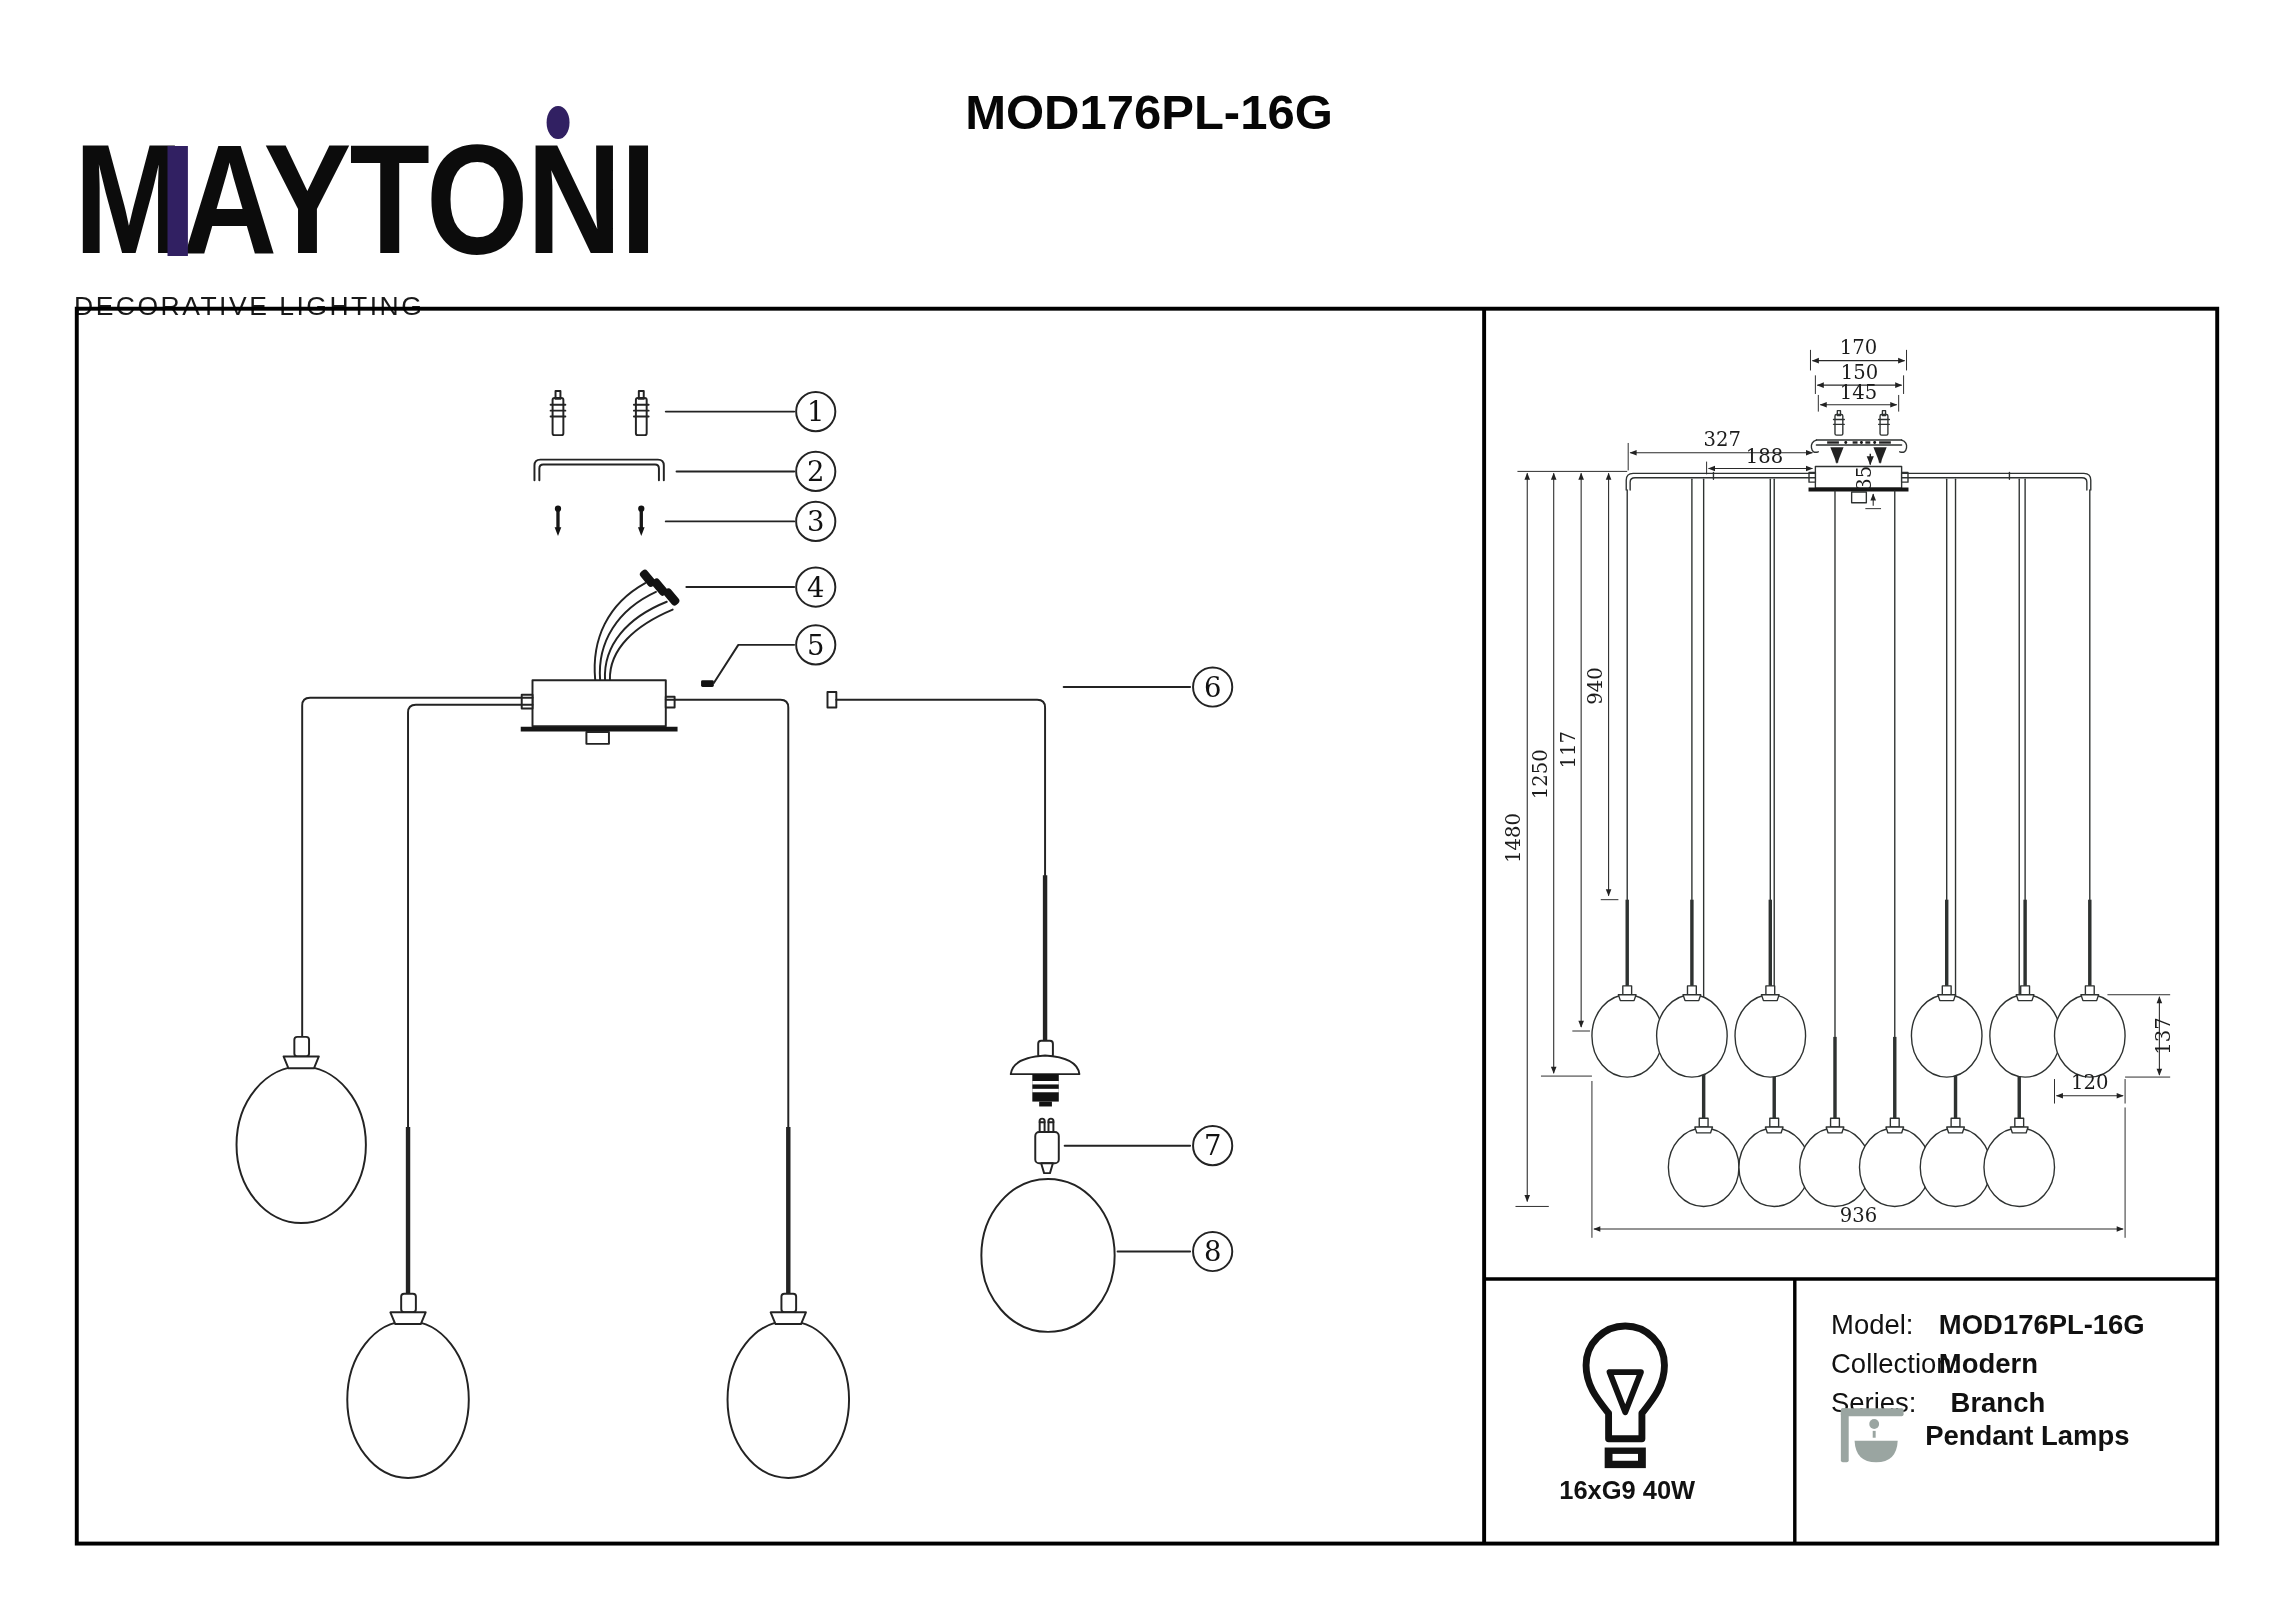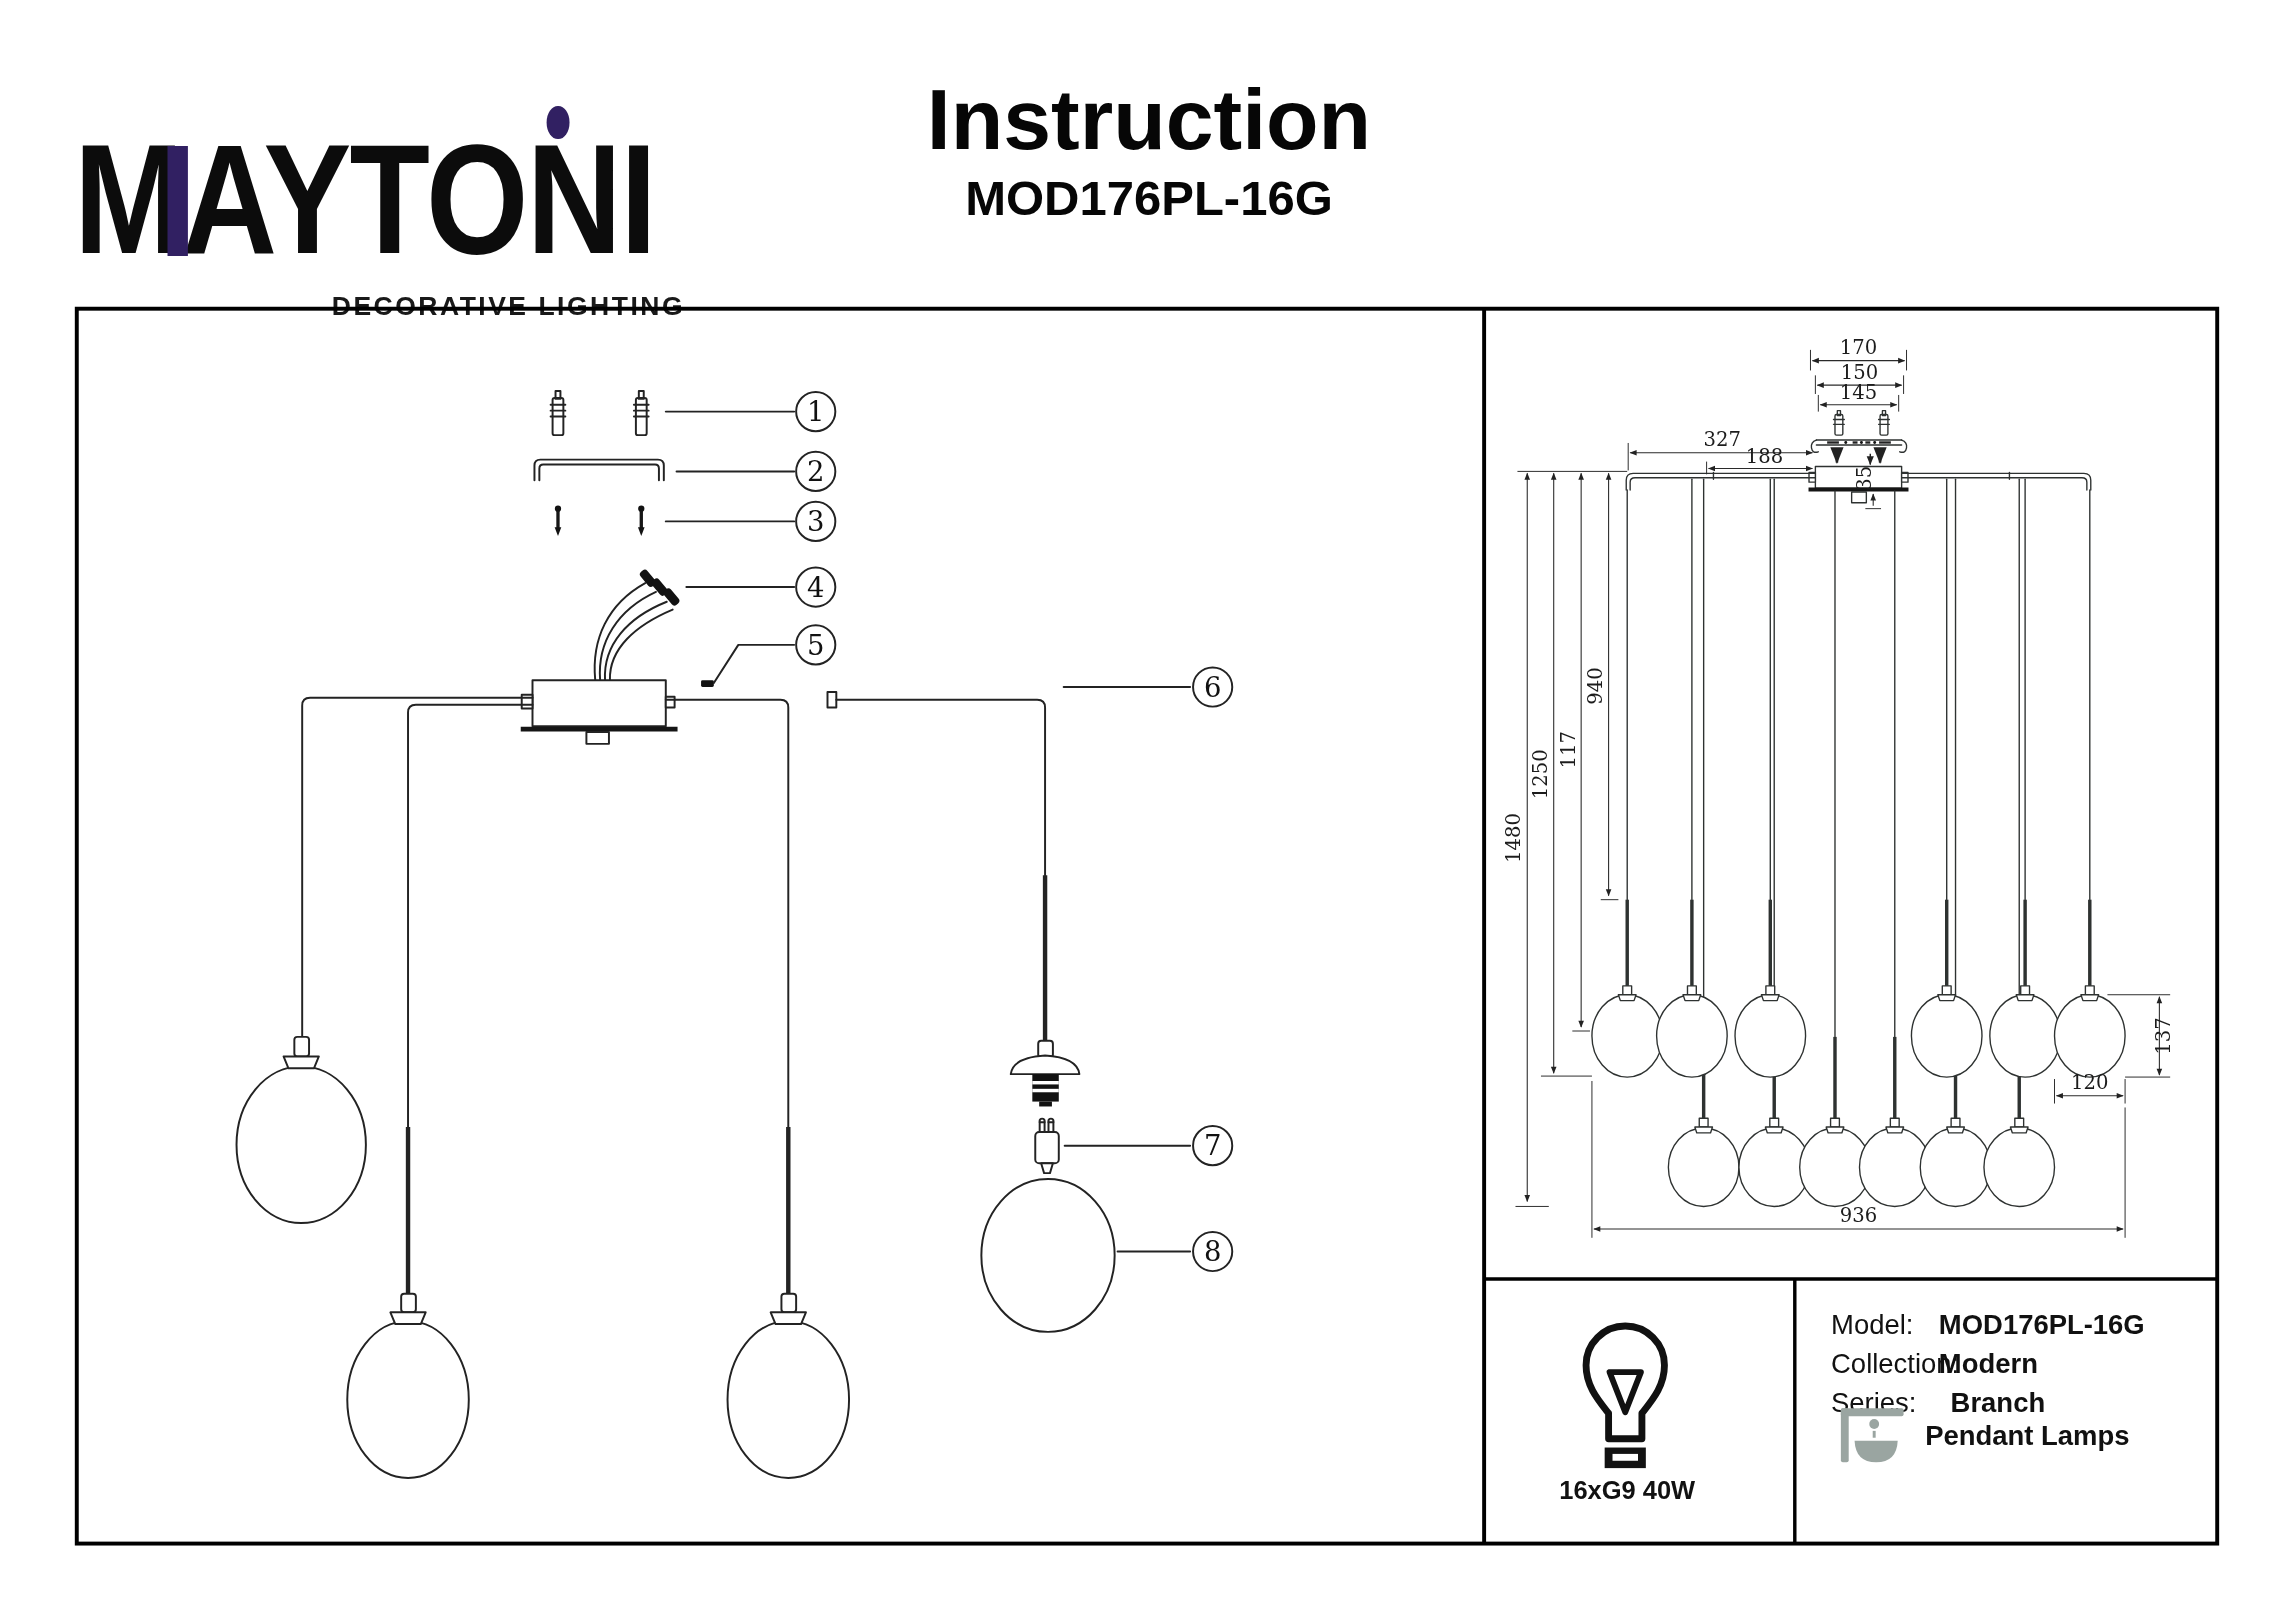--- a/index.html
+++ b/index.html
@@ -4,22 +4,22 @@
 <style>
   html,body{margin:0;padding:0;background:#ffffff;}
   body{width:2293px;height:1621px;overflow:hidden;font-family:"Liberation Sans",sans-serif;}
   .page{position:relative;width:2293px;height:1312px;background:#fff;}
   
   .logo{position:absolute;left:74px;top:122px;width:627px;}
   .wordmark{position:relative;font-weight:800;font-size:155px;line-height:1;color:#0c0c0c;
             letter-spacing:-2px;transform:scaleX(.85);transform-origin:left top;white-space:nowrap;}
   .purple-bar{position:absolute;left:110px;top:23.5px;width:23.5px;height:110px;background:#312062;}
   .purple-dot{position:absolute;left:556px;top:-15.7px;width:26.5px;height:33px;border-radius:50%;background:#312062;}
-  .tagline{position:absolute;left:0;top:169px;width:611px;text-align:right;font-size:26.5px;
-           letter-spacing:2.5px;font-weight:700;color:#191919;}
+  .tagline{position:absolute;left:0;top:169px;width:611px;font-size:26.5px;
+           letter-spacing:2.5px;font-weight:400;color:#191919;}
   .titleblock{position:absolute;left:882px;top:76px;width:534px;text-align:center;color:#060606;}
   .title{font-size:86px;font-weight:700;line-height:1;}
   .model{font-size:49px;font-weight:700;line-height:1;margin-top:11.8px;}
   svg text{user-select:none;}
   .ln{stroke:#232323;stroke-width:2;fill:none;stroke-linecap:round;stroke-linejoin:round;}
   .ln2{stroke:#2e3231;stroke-width:1.4;fill:none;stroke-linecap:round;stroke-linejoin:round;}
   .rod{stroke:#232323;stroke-width:4.5;fill:none;}
   .rod2{stroke:#2e3231;stroke-width:3.5;fill:none;}
   .wht{fill:#ffffff;}
   .blk{fill:#121212;}
@@ -39,21 +39,20 @@
   <div class="logo">
     <div class="wordmark">
       <span>MAYTONI</span>
       <span class="purple-bar"></span>
       <span class="purple-dot"></span>
     </div>
     <div class="tagline">DECORATIVE LIGHTING</div>
   </div>
 
   <div class="titleblock">
-    <div class="title">Instruction</div>
     <div class="model">MOD176PL-16G</div>
   </div>
 
   <svg width="2293" height="1621" viewBox="0 0 2339 1654" style="position:absolute;left:0;top:0">
     <defs>
       <marker id="ah" viewBox="0 0 10 10" refX="9.2" refY="5" markerWidth="13" markerHeight="6.5" orient="auto-start-reverse">
           <path d="M0,1 L10,5 L0,9 Z" fill="#222"></path>
         </marker>
     </defs>
 

